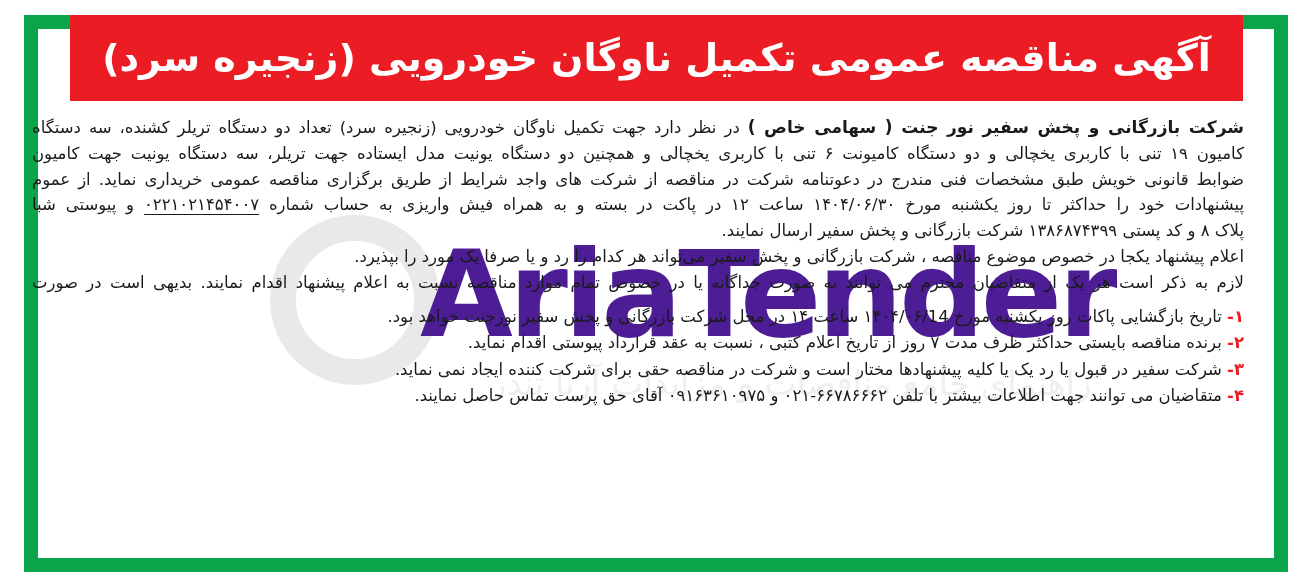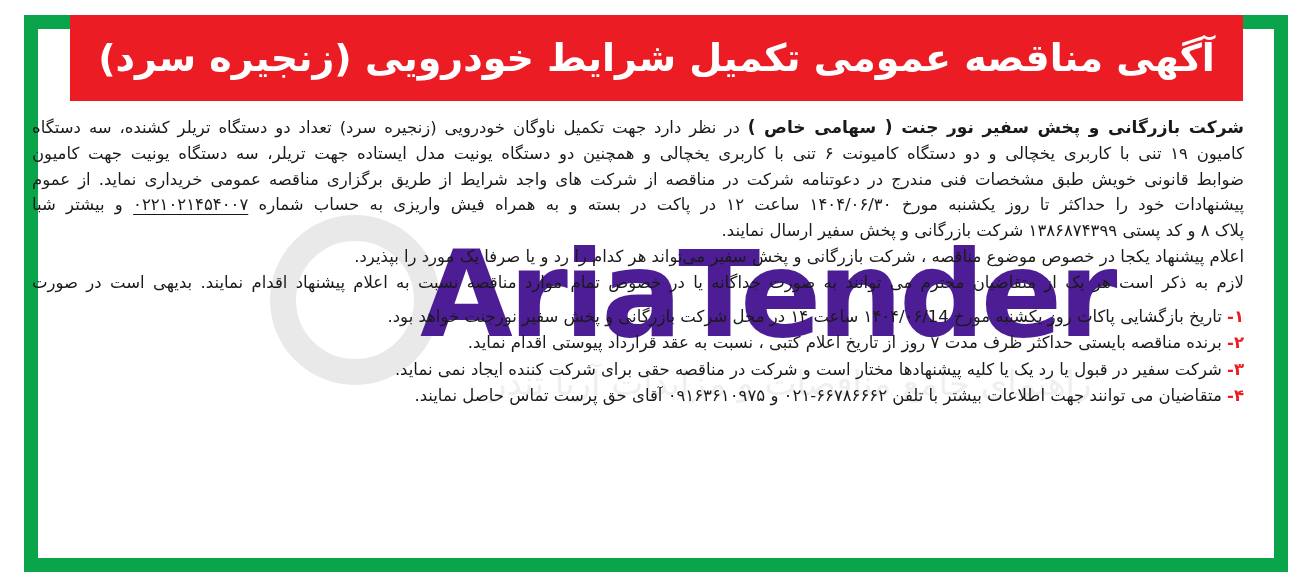--- a/index.html
+++ b/index.html
@@ -124,35 +124,35 @@
     color: #ec1c24;
     font-weight: bold;
   }
 </style>
 </head>
 <body>
 
 <div class="frame"></div>
 
 <div class="banner">
-  <span class="banner-title">آگهی مناقصه عمومی تکمیل شرایط خودرویی (زنجیره سرد)</span>
+  <span class="banner-title">آگهی مناقصه عمومی تکمیل ناوگان خودرویی (زنجیره سرد)</span>
 </div>
 
 <div class="watermark">
   <div class="watermark-logo"></div>
   <div class="watermark-word">AriaTender</div>
   <div class="watermark-tag">راهنمای جامع مناقصات و مزایدات آریا تندر</div>
 </div>
 
 <div class="content">
   <div class="intro">
     <div class="line"><span class="bold">شرکت بازرگانی و پخش سفیر نور جنت ( سهامی خاص )</span><span> در نظر دارد جهت تکمیل ناوگان خودرویی (زنجیره سرد) تعداد دو دستگاه تریلر کشنده، سه دستگاه</span></div>
     <div class="line">کامیون ۱۹ تنی با کاربری یخچالی و دو دستگاه کامیونت ۶ تنی با کاربری یخچالی و همچنین دو دستگاه یونیت مدل ایستاده جهت تریلر، سه دستگاه یونیت جهت کامیون</div>
     <div class="line">ضوابط قانونی خویش طبق مشخصات فنی مندرج در دعوتنامه شرکت در مناقصه از شرکت های واجد شرایط از طریق برگزاری مناقصه عمومی خریداری نماید. از عموم</div>
-    <div class="line"><span>پیشنهادات خود را حداکثر تا روز یکشنبه مورخ ۱۴۰۴/۰۶/۳۰ ساعت ۱۲ در پاکت در بسته و به همراه فیش واریزی به حساب شماره </span><span class="ul">۰۲۲۱۰۲۱۴۵۴۰۰۷</span><span> و بیشتر شبا</span></div>
+    <div class="line"><span>پیشنهادات خود را حداکثر تا روز یکشنبه مورخ ۱۴۰۴/۰۶/۳۰ ساعت ۱۲ در پاکت در بسته و به همراه فیش واریزی به حساب شماره </span><span class="ul">۰۲۲۱۰۲۱۴۵۴۰۰۷</span><span> و پیوستی شبا</span></div>
     <div class="line last">پلاک ۸ و کد پستی ۱۳۸۶۸۷۴۳۹۹ شرکت بازرگانی و پخش سفیر ارسال نمایند.</div>
     <div class="line last">اعلام پیشنهاد یکجا در خصوص موضوع مناقصه ، شرکت بازرگانی و پخش سفیر می‌تواند هر کدام را رد و یا صرفا یک مورد را بپذیرد.</div>
     <div class="line">لازم به ذکر است هر یک از متقاضیان محترم می توانند به صورت جداگانه یا در خصوص تمام موارد مناقصه نسبت به اعلام پیشنهاد اقدام نمایند. بدیهی است در صورت</div>
   </div>
 
   <div class="list">
     <div class="list-item"><span class="list-num">۱-</span><span> تاریخ بازگشایی پاکات روز یکشنبه مورخ ۱۴۰۴/۰۶/14 ساعت ۱۴ در محل شرکت بازرگانی و پخش سفیر نورجنت خواهد بود.</span></div>
     <div class="list-item"><span class="list-num">۲-</span><span> برنده مناقصه بایستی حداکثر ظرف مدت ۷ روز از تاریخ اعلام کتبی ، نسبت به عقد قرارداد پیوستی اقدام نماید.</span></div>
     <div class="list-item"><span class="list-num">۳-</span><span> شرکت سفیر در قبول یا رد یک یا کلیه پیشنهادها مختار است و شرکت در مناقصه حقی برای شرکت کننده ایجاد نمی نماید.</span></div>
     <div class="list-item"><span class="list-num">۴-</span><span> متقاضیان می توانند جهت اطلاعات بیشتر با تلفن ۶۶۷۸۶۶۶۲-۰۲۱ و ۰۹۱۶۳۶۱۰۹۷۵ آقای حق پرست تماس حاصل نمایند.</span></div>

